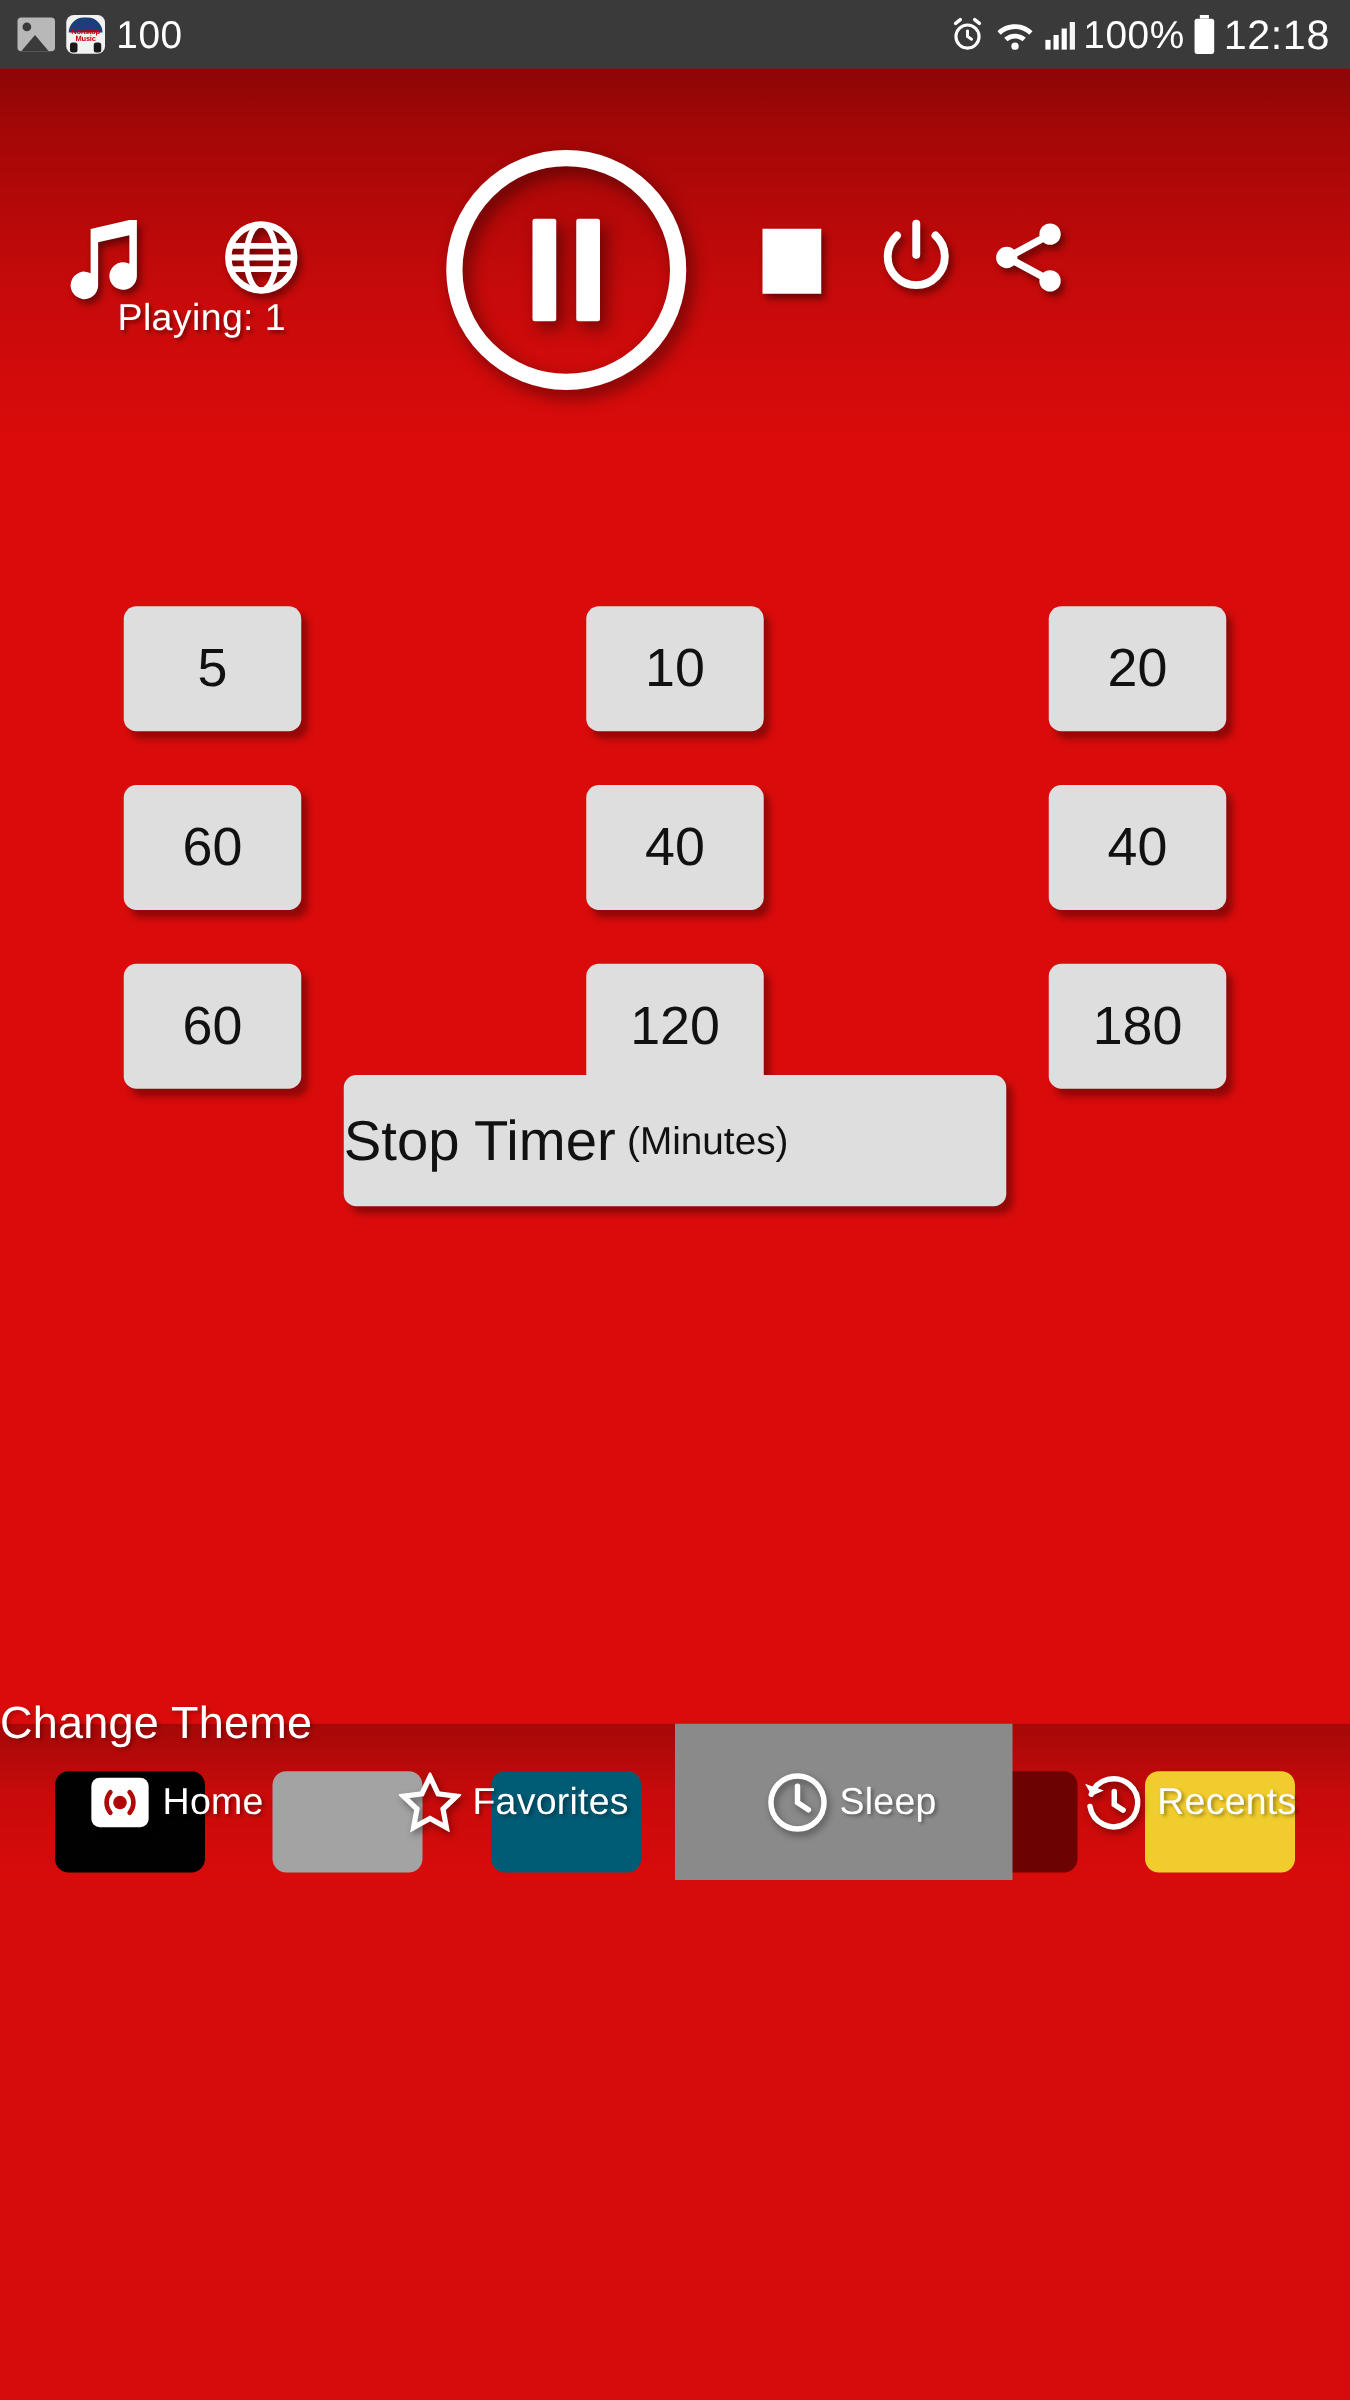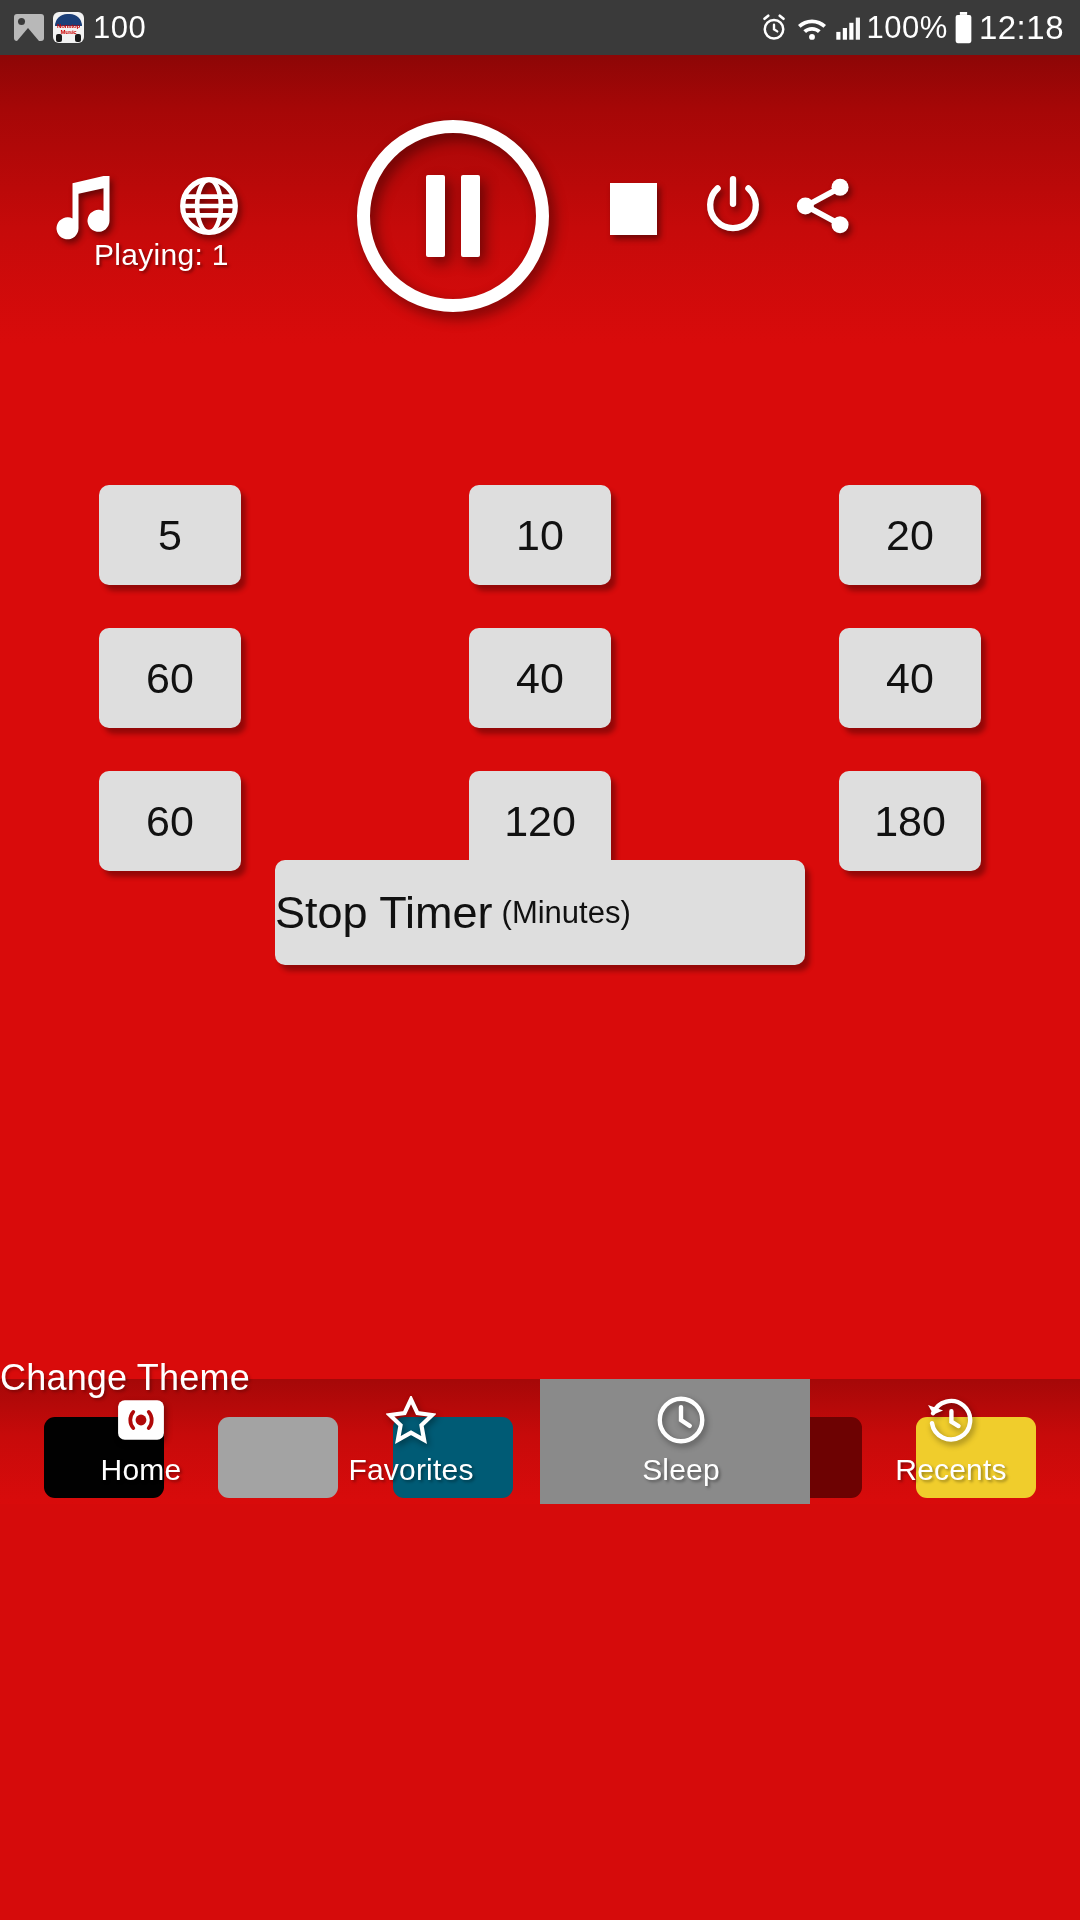--- a/index.html
+++ b/index.html
@@ -143,21 +143,21 @@
     width:120px; height:81px; border-radius:11px; cursor:pointer;
     border:none; display:block;
   }
 
   
   .bottomnav {
     flex:none; height:125px; display:flex;
     background:linear-gradient(180deg,#a50808 0%,#c70a0a 45%,#d90b0b 100%);
   }
   .nav-item {
-    flex:1; display:flex; flex-direction:column;
+    flex:1; display:flex; flex-direction:row;
     align-items:center; justify-content:center; gap:9px;
     cursor:pointer; position:relative;padding-left:12px;
   }
   .nav-item.active { background:#8a8a8a; }
   .nav-label {
     color:#ffffff; font-size:30px; letter-spacing:0.2px;
     text-shadow:2px 2px 3px rgba(0,0,0,0.35);
   }
   .nav-ico { filter:drop-shadow(2px 3px 3px rgba(0,0,0,0.4)); height:48px; display:flex; align-items:center; }
   .dots { display:flex; flex-direction:column; gap:7px; align-items:center; }

